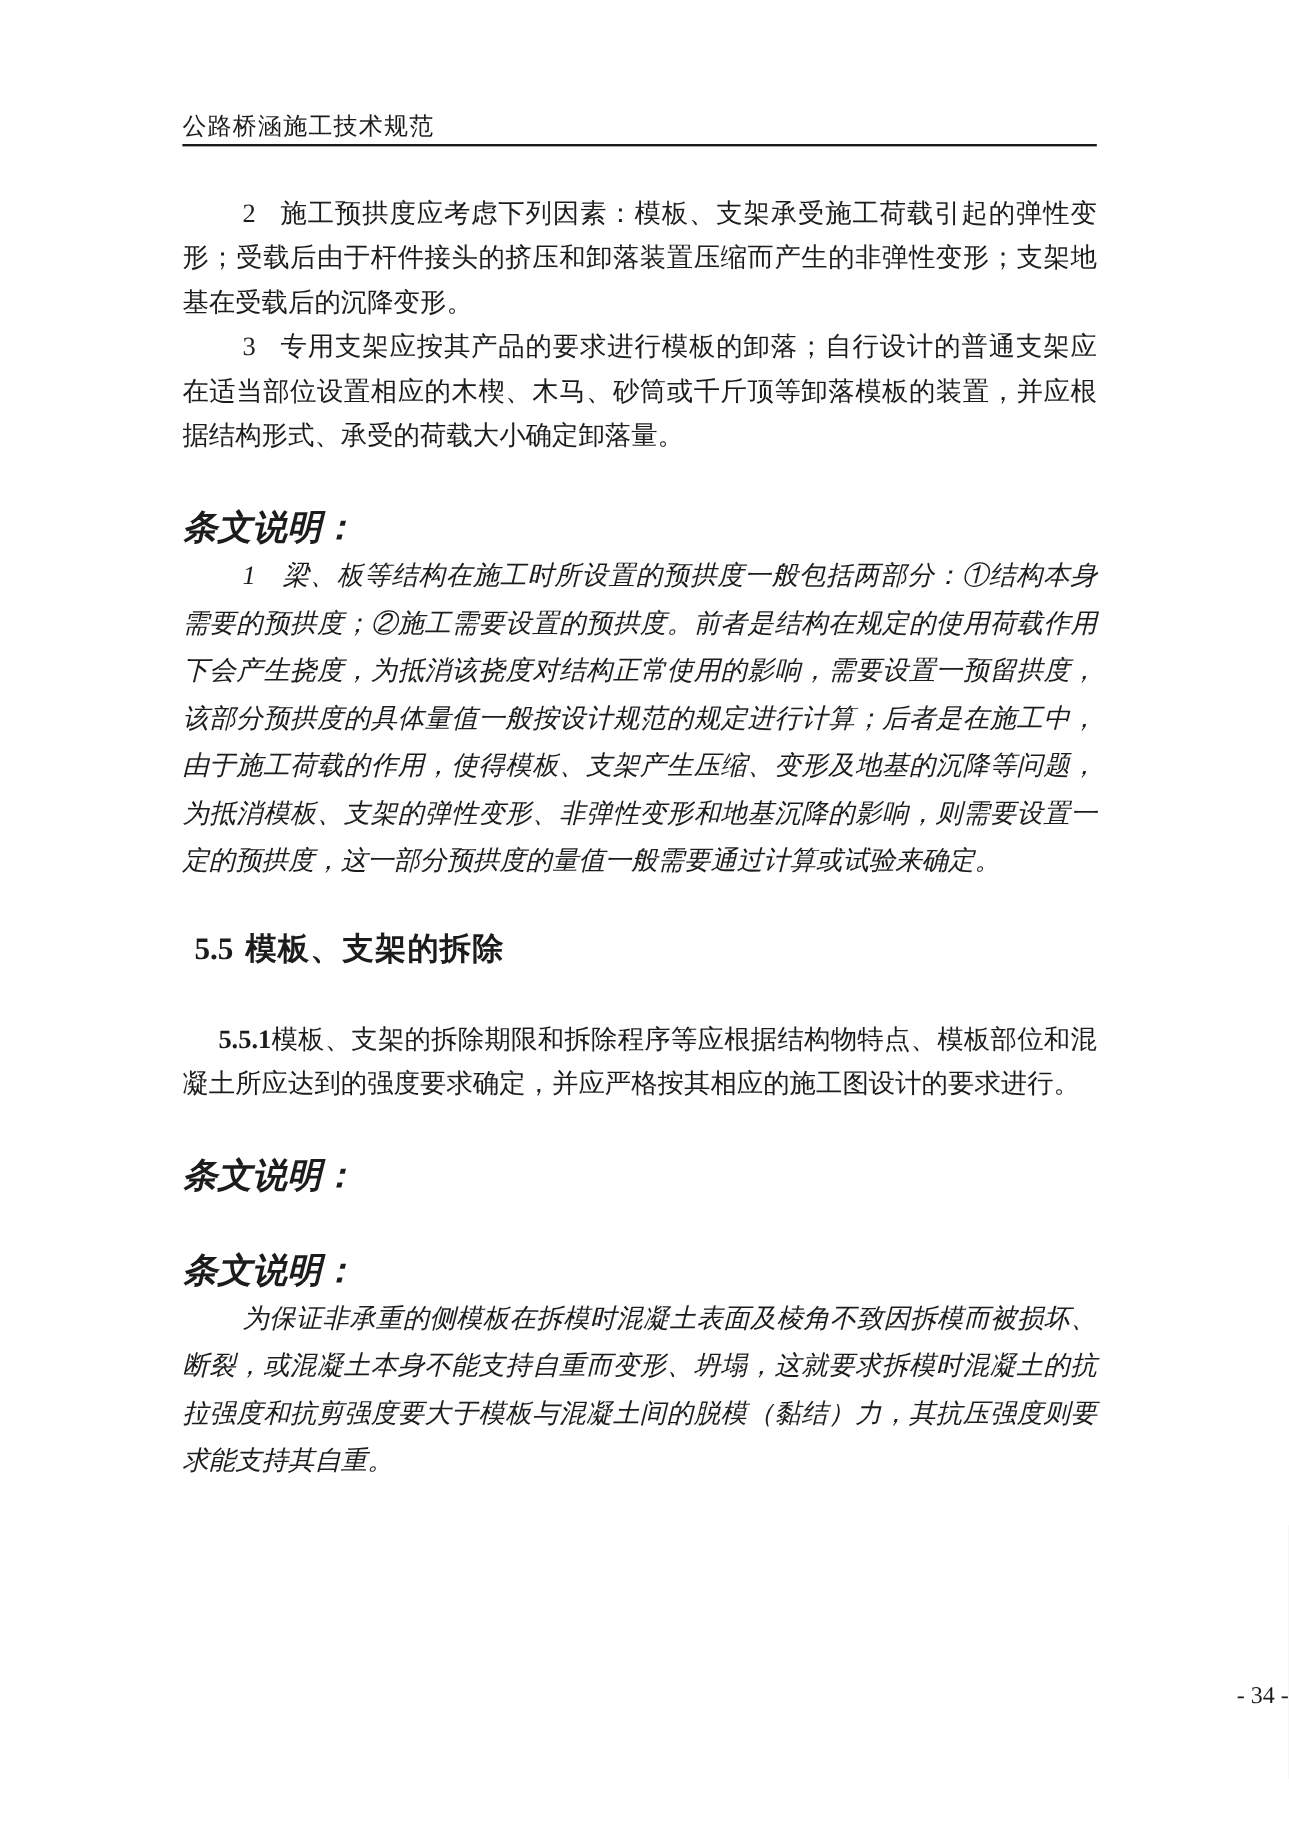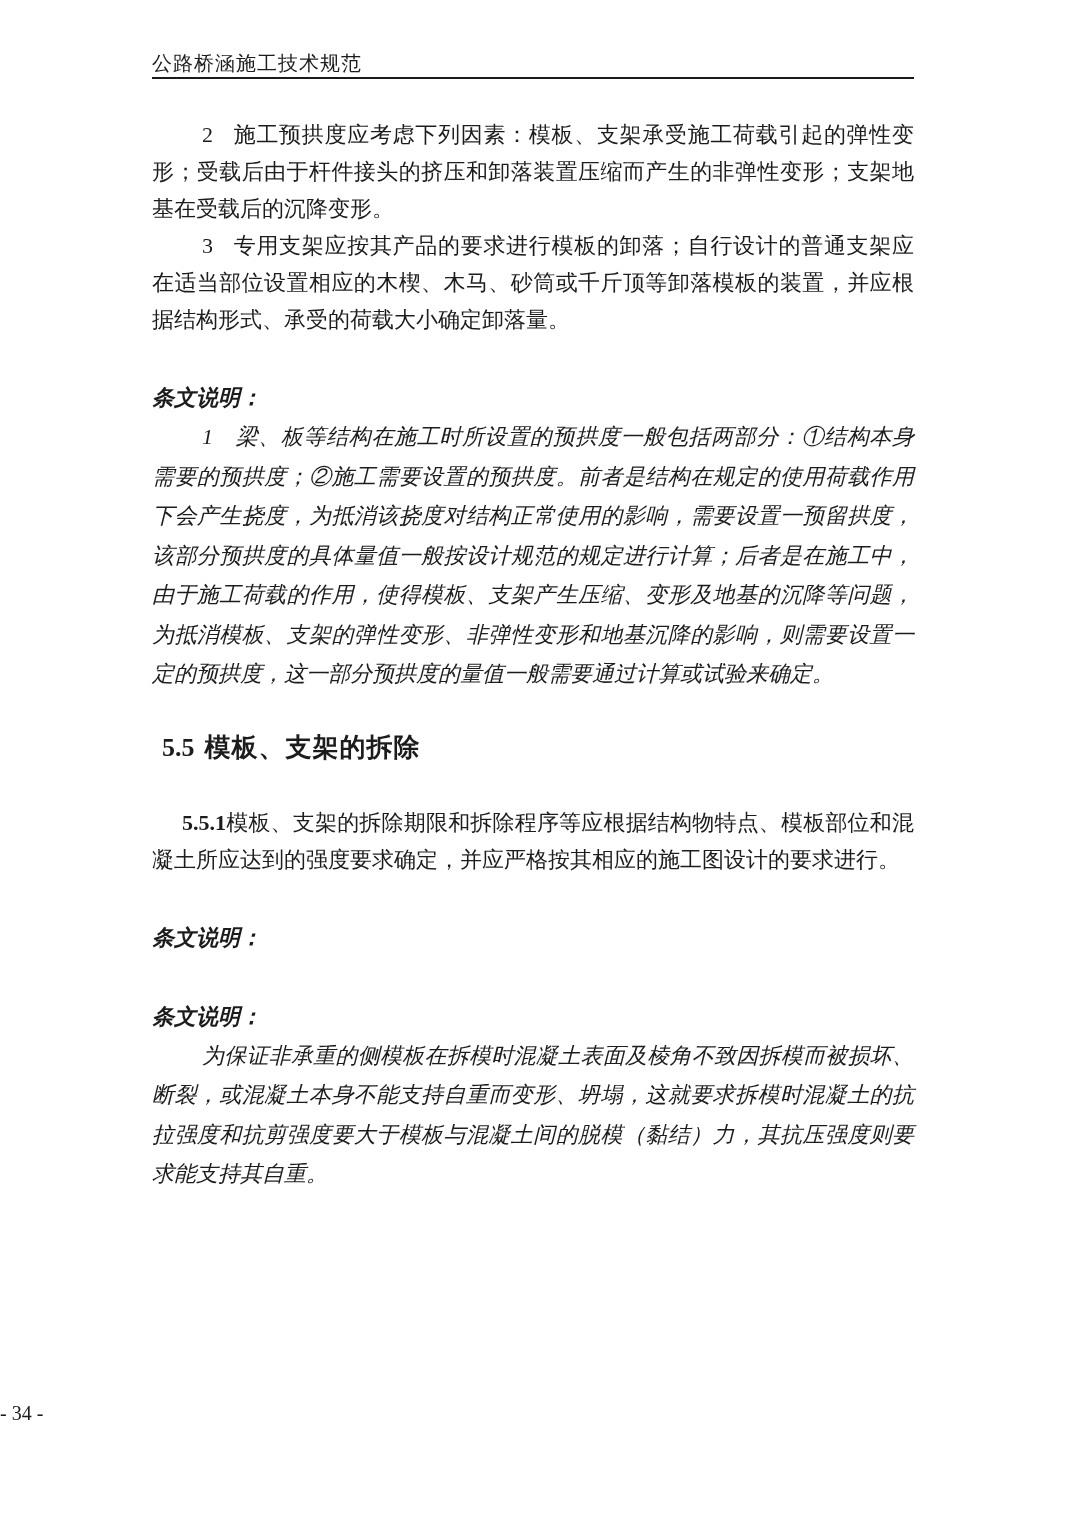--- a/index.html
+++ b/index.html
@@ -14,21 +14,21 @@
     overflow: hidden;
   }
   .content {
     position: absolute;
     left: 152px;
     top: 0;
     width: 762px;
   }
   
   .page-header {
-    margin-top: 52px;
+    margin-top: 95px;
     padding-bottom: 3px;
     border-bottom: 2px solid #1a1a1a;
   }
   .page-header .header-title {
     font-size: 20px;
     line-height: 22px;
     letter-spacing: 1px;
   }
   
   p.clause {
@@ -37,21 +37,21 @@
     line-height: 37px;
     text-align: justify;
     text-indent: 50px;
   }
   p.clause .p-num { margin-right: 20px; }
   p.first-clause { margin-top: 37px; }
   
   .notes { margin-top: 40px; }
   .notes .notes-label {
     margin: 0;
-    font-size: 22px;
+    font-size: 29px;
     line-height: 39px;
     font-weight: bold;
     font-style: italic;
   }
   .notes p.notes-para {
     margin: 0;
     font-size: 22px;
     line-height: 39.5px;
     font-style: italic;
     text-align: justify;
@@ -85,21 +85,21 @@
   }
   p.numbered-clause .c-num {
     font-weight: bold;
   }
   
   .page-footer {
     position: absolute;
     left: 0;
     top: 1400px;
     width: 1074px;
-    text-align: left;
+    text-align: right;
     font-size: 20px;
     line-height: 26px;
   }
 </style>
 </head>
 <body>
 
 <div class="page">
   <div class="content">
 

